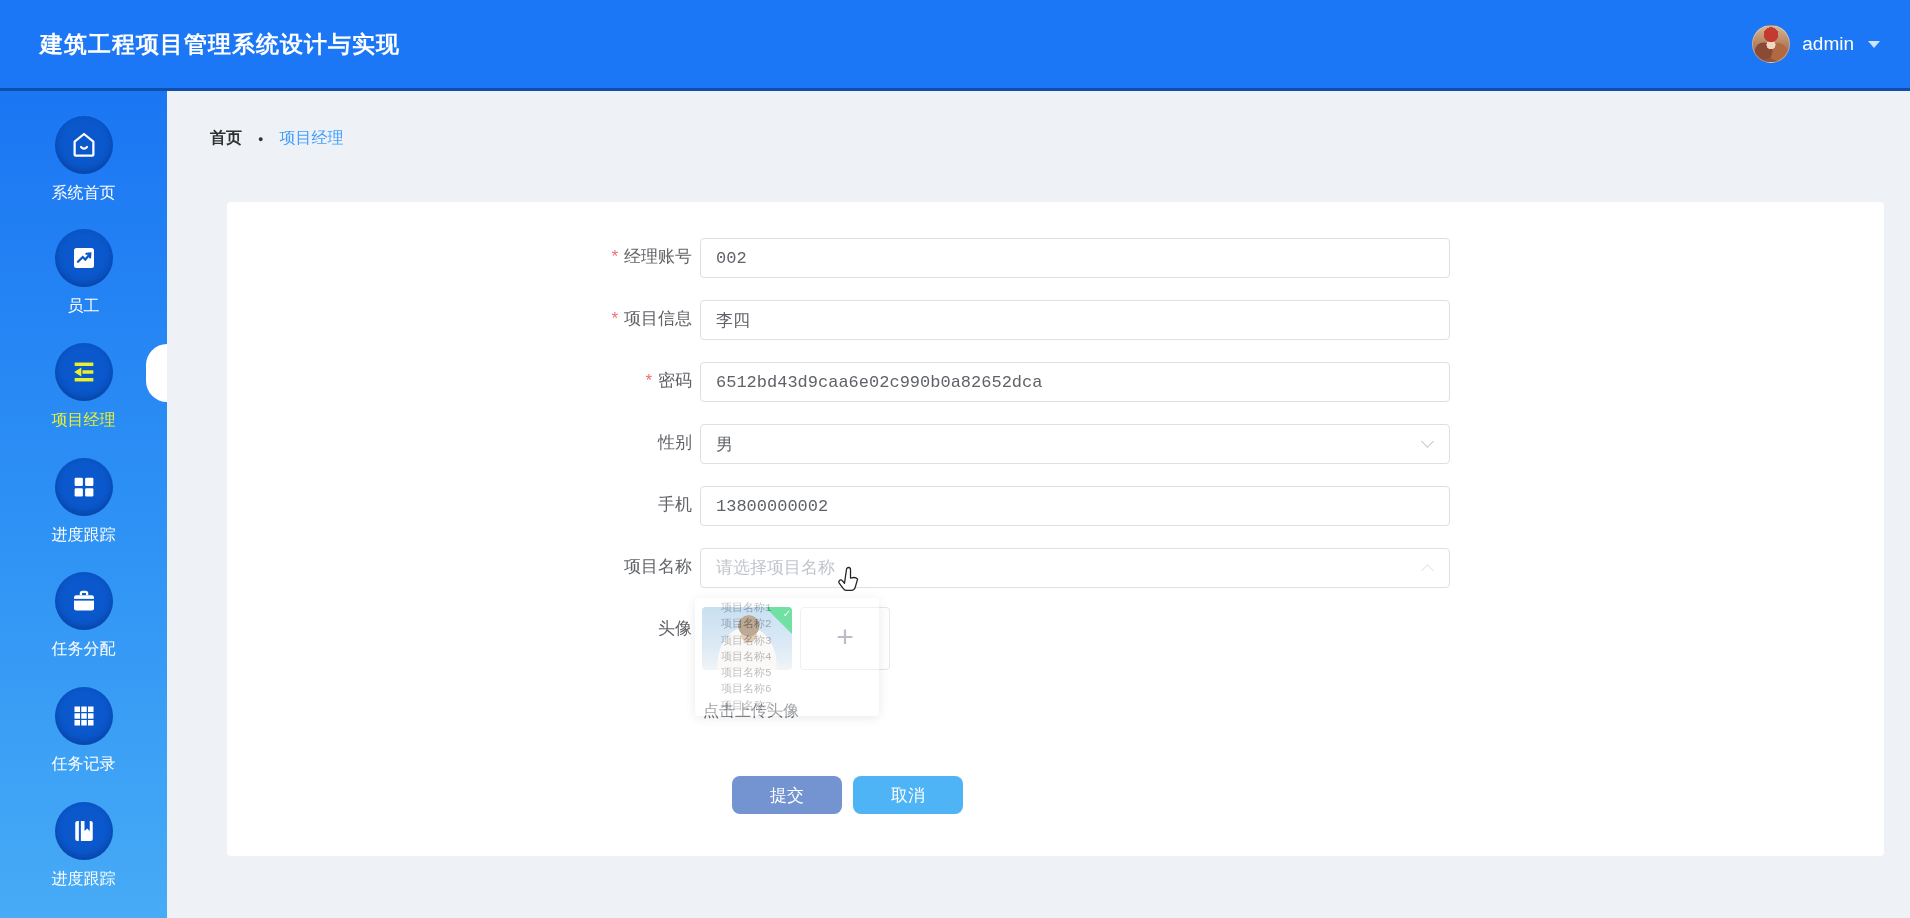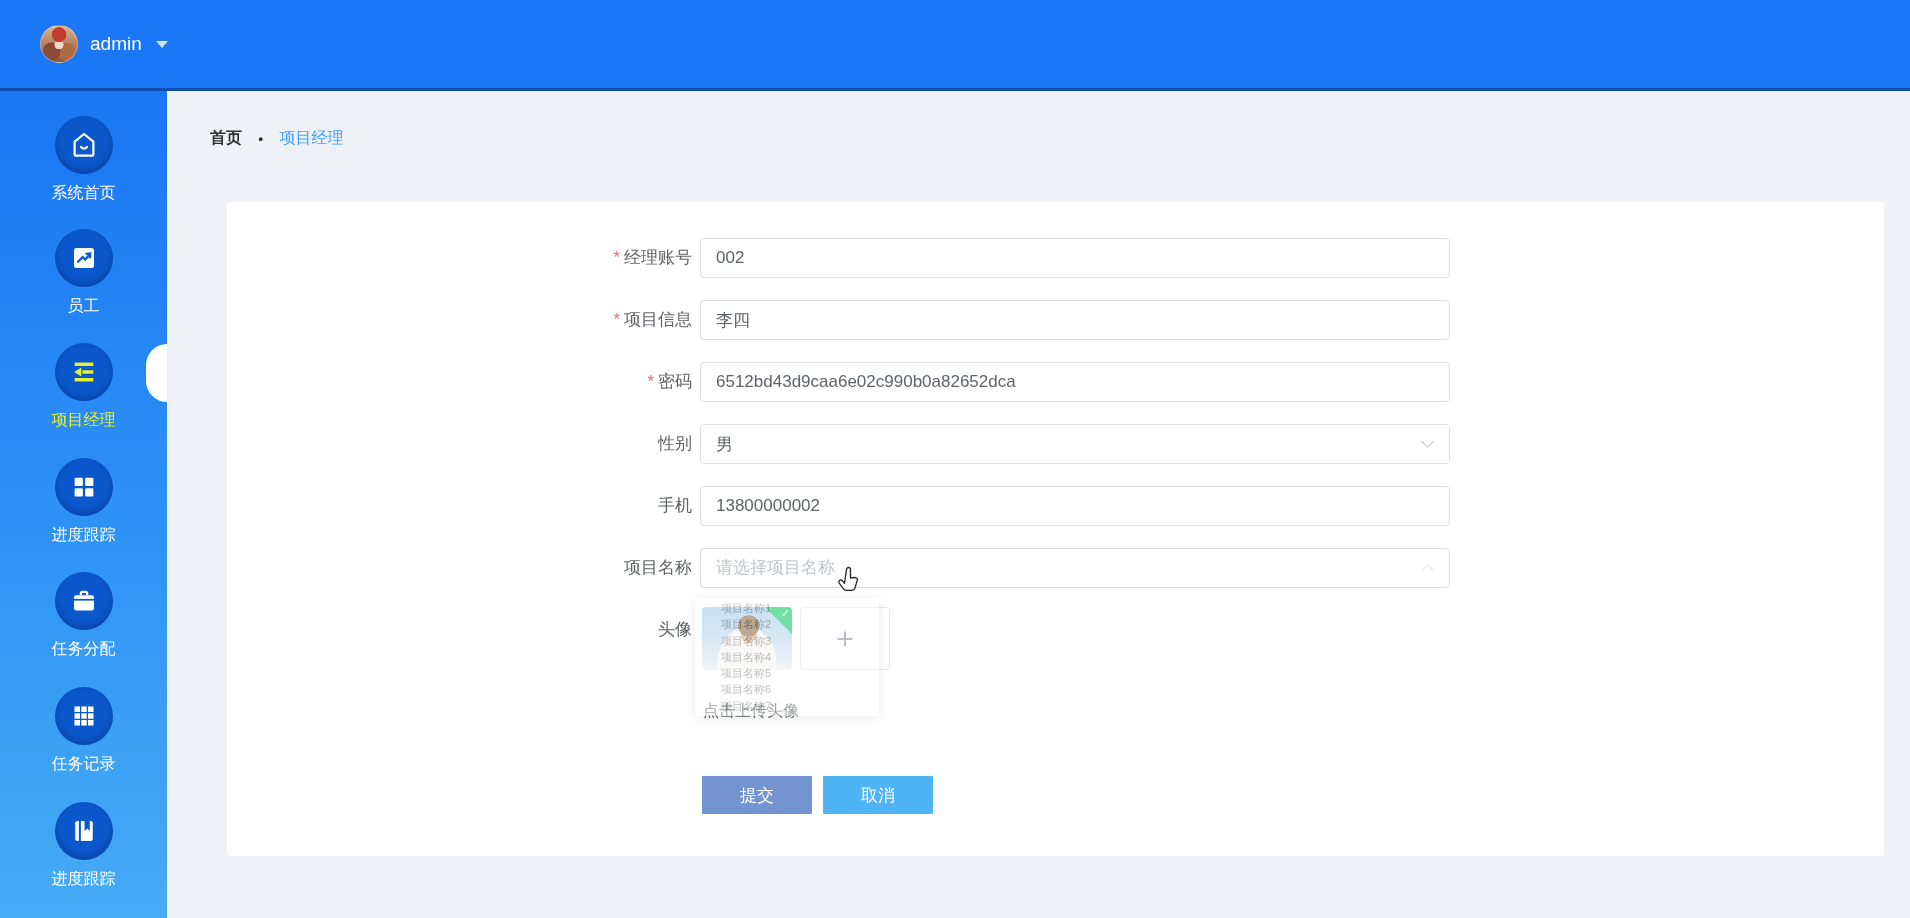--- a/index.html
+++ b/index.html
@@ -37,21 +37,21 @@
     border-radius:29px 0 0 29px; }
 
   
   .breadcrumb { position:absolute; left:210px; top:128px; display:flex; align-items:center; gap:16px;
     font-size:16px; z-index:5; }
   .bc-home { color:#303133; font-weight:bold; cursor:pointer; }
   .bc-sep { color:#303133; font-size:9px; }
   .bc-cur { color:#409eff; cursor:pointer; }
 
   .card { position:absolute; left:227px; top:202px; width:1657px; height:654px;
-    background:#fff; border-radius:4px; z-index:4; }
+    background:#fff; border-radius:4px; z-index:4;font-family:Liberation Mono, monospace; }
 
   .frow { position:absolute; left:0; width:100%; height:40px; }
   .flabel { position:absolute; left:0; top:0; width:465px; height:40px; line-height:40px;
     text-align:right; font-size:17px; color:#606266; }
   .req { color:#f56c6c; margin-right:4px; }
   .finput { position:absolute; left:473px; top:0; width:750px; height:40px;
     border:1px solid #dcdfe6; border-radius:4px; padding:13px 15px; font-size:17px; color:#5f6368;
     font-family:inherit; outline:none; background:#fff; }
   .finput::placeholder { color:#c0c4cc; }
   .chev-down { position:absolute; left:1196px; top:13px; width:9px; height:9px;
@@ -78,31 +78,32 @@
     font-size:30px; font-weight:300; color:#8c939d; z-index:1; }
   .upload-hint { position:absolute; left:476px; top:499px; font-size:16px; color:#5f6368; }
 
   
   .dropdown { position:absolute; left:468px; top:396px; width:184px; height:118px;
     background:#fff; border-radius:4px; box-shadow:0 2px 12px rgba(0,0,0,.22);
     opacity:.40; padding:2px 0; z-index:6; }
   .dropdown .opt { height:16.3px; line-height:16.3px; padding-left:26px; font-size:11px;
     color:#606266; white-space:nowrap; cursor:pointer; }
 
-  .btn { position:absolute; top:574px; width:110px; height:38px; border:none; border-radius:1px;
-    color:#fff; font-size:17px; font-family:inherit; cursor:pointer; }
+  .btn { position:absolute; top:574px; width:110px; height:38px; border:none; border-radius:8px;
+    color:#fff; font-size:17px; font-family:inherit; cursor:pointer;margin-left:30px; }
   .btn-submit { left:475px; background:#7494d1; }
   .btn-cancel { left:596px; background:#4eb4f5; }
 
   .mouse-cursor { position:absolute; left:835px; top:566px; z-index:30; pointer-events:none; }
 </style>
 </head>
 <body>
 
 <div class="header">
+  <div class="header-title">建筑工程项目管理系统设计与实现</div>
   <div class="user-area">
     <div class="user-avatar"></div>
     <div class="user-name">admin</div>
     <div class="caret-down"></div>
   </div>
 </div>
 
 <div class="sidebar">
 
   <div class="sitem" style="top:25px">

